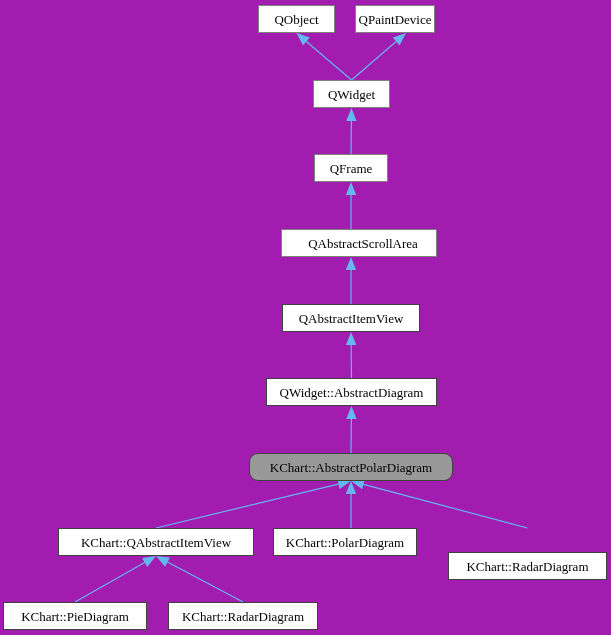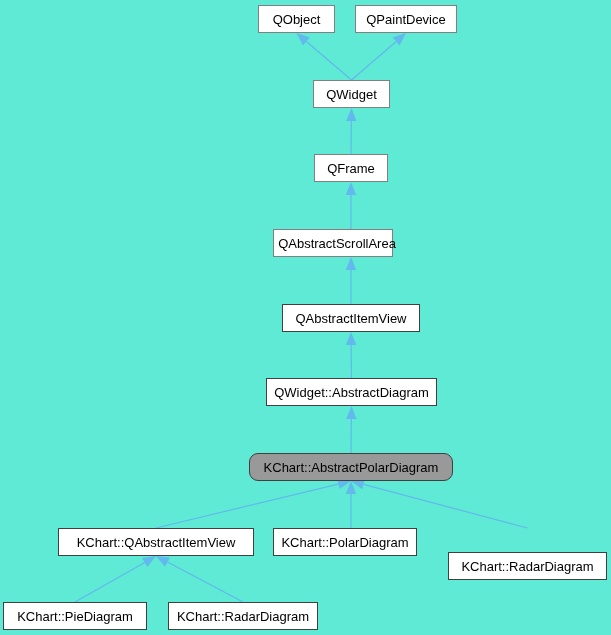--- a/index.html
+++ b/index.html
@@ -4,22 +4,22 @@
 <style>
   html, body {
     margin: 0;
     padding: 0;
     background: #ffffff;
   }
   #diagram {
     position: relative;
     width: 611px;
     height: 635px;
-    background: #5eead4;
-    font-family: Liberation Sans, sans-serif;
+    background: #a21caf;
+    font-family: Liberation Serif, serif;
     overflow: hidden;
   }
   #edge-layer {
     position: absolute;
     left: 0;
     top: 0;
     width: 611px;
     height: 635px;
   }
   .node {
@@ -97,30 +97,30 @@
         <polygon points="156,556 147.26359242404638,566.9414433539099 142.12781289057844,557.89800547976" fill="#63b8ee"></polygon>
       </g>
       <g>
         <line x1="243" y1="602" x2="167.49245448401317" y2="562.0764701869495" stroke="#63b8ee" stroke-width="1.2"></line>
         <polygon points="156,556 169.92304255879296,557.4794883933442 165.06186640923337,566.6734519805547" fill="#63b8ee"></polygon>
       </g>
     </svg>
 <div class="node" style="left: 258px; top: 5px; width: 77px; height: 28px;">
       <span class="node-label">QObject</span>
     </div>
-    <div class="node" style="left: 355px; top: 5px; width: 102px; height: 28px;">
+    <div class="node" style="left: 355px; top: 5px; width: 80px; height: 28px;">
       <span class="node-label">QPaintDevice</span>
     </div>
     <div class="node" style="left: 313px; top: 80px; width: 77px; height: 28px;">
       <span class="node-label">QWidget</span>
     </div>
     <div class="node" style="left: 314px; top: 154px; width: 74px; height: 28px;">
       <span class="node-label">QFrame</span>
     </div>
-    <div class="node" style="left: 273px; top: 229px; width: 120px; height: 28px; padding-left: 8px;">
+    <div class="node" style="left: 281px; top: 229px; width: 156px; height: 28px; padding-left: 8px;">
       <span class="node-label">QAbstractScrollArea</span>
     </div>
     <div class="node strong" style="left: 282px; top: 304px; width: 138px; height: 28px;">
       <span class="node-label">QAbstractItemView</span>
     </div>
     <div class="node strong" style="left: 266px; top: 378px; width: 171px; height: 28px;">
       <span class="node-label">QWidget::AbstractDiagram</span>
     </div>
     <div class="node current" style="left: 249px; top: 453px; width: 204px; height: 28px; border-radius: 9px;">
       <span class="node-label">KChart::AbstractPolarDiagram</span>

